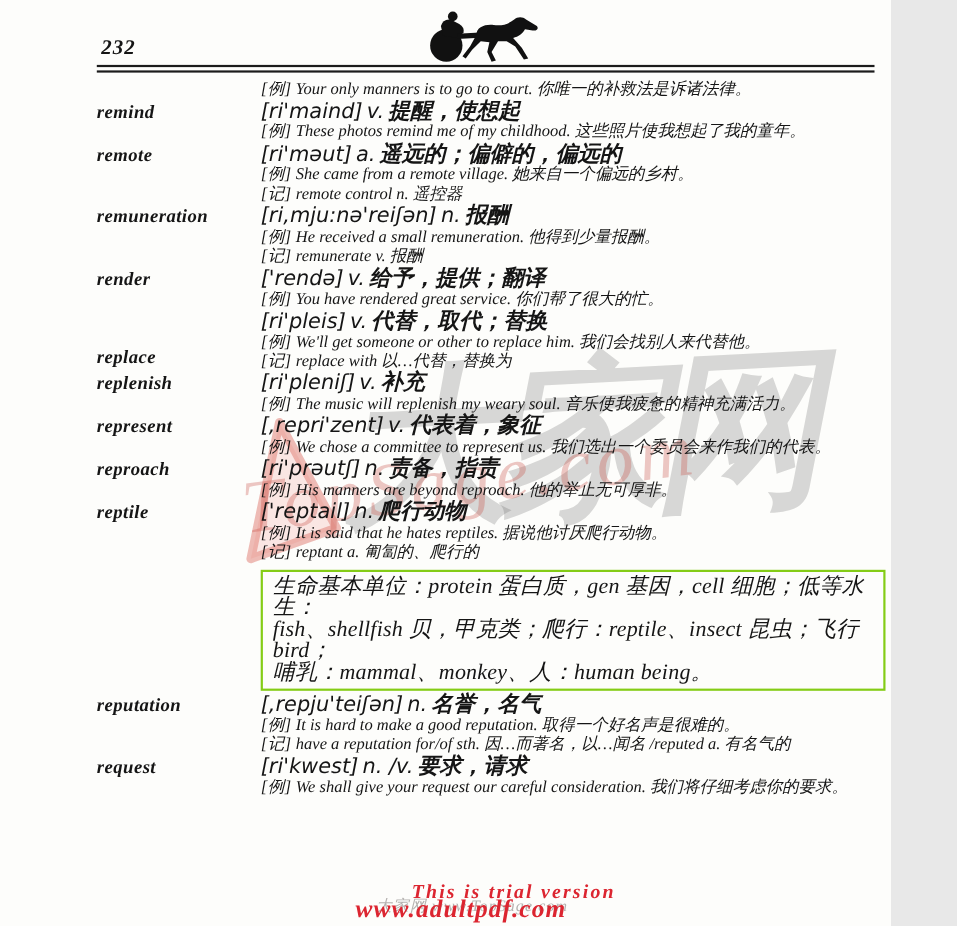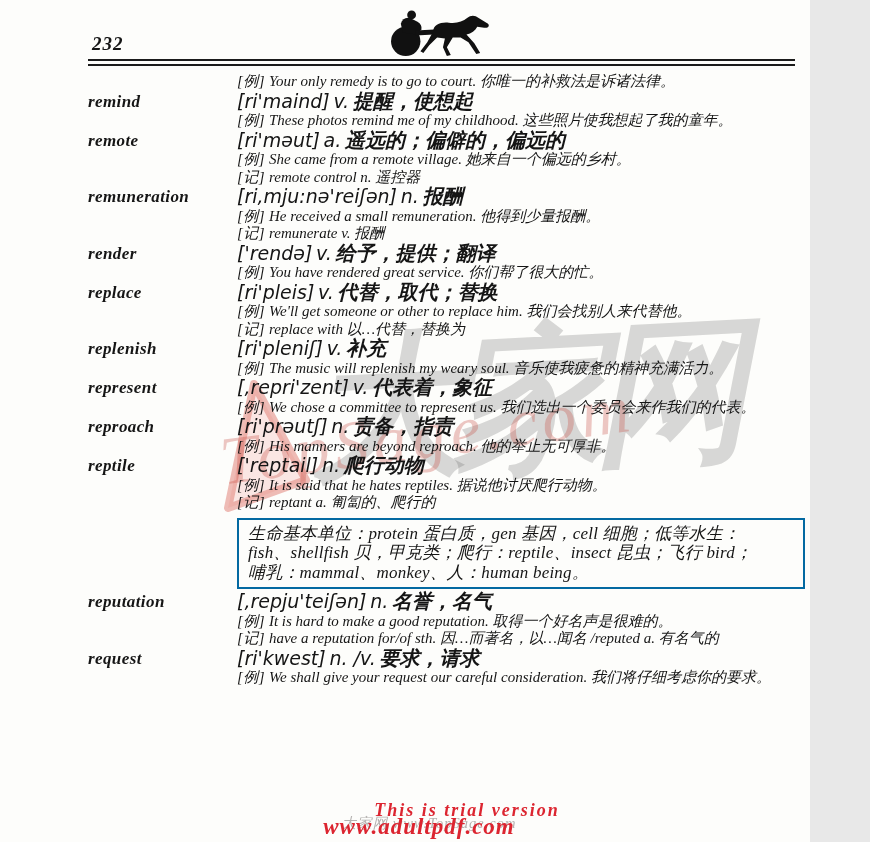--- a/index.html
+++ b/index.html
@@ -23,22 +23,22 @@
 
   .content{position:absolute;left:88px;top:71px;width:717px;font-size:15px;line-height:17.5px;}
   .entry{display:grid;grid-template-columns:149px 1fr;margin-top:2px;}
   .head{font-weight:bold;font-size:17px;letter-spacing:0.4px;}
   .line{margin:0;}
   .ph,.pos{font-family:"DejaVu Sans",sans-serif;font-size:19px;}
   .cn{font-weight:bold;font-size:20px;}
   .mk{letter-spacing:0.5px;}
 
   .info-box{box-sizing:border-box;margin:6px 0 4px 149px;width:568px;
-            border:2px solid #0369a1;padding:4px 9px 5px;
-            font-size:17px;line-height:19.5px;letter-spacing:0.2px;}
+            border:2px solid #84cc16;padding:4px 9px 5px;
+            font-size:20px;line-height:19.5px;letter-spacing:0.2px;}
 
   .wm-small{position:absolute;left:0;top:814px;width:870px;text-align:center;
             transform:translateX(-6px);color:#b5b2b0;font-size:14.5px;letter-spacing:1px;}
   .trial-1{position:absolute;left:0;top:800px;width:870px;text-align:center;
            color:#dc2530;font-weight:bold;font-size:18px;letter-spacing:2px;margin-left:32px;}
   .trial-2{position:absolute;left:0;top:814px;width:870px;text-align:center;
            transform:translateX(-16px);color:#dc2530;font-weight:bold;font-size:23px;letter-spacing:1px;}
 </style>
 </head>
 <body>
@@ -66,21 +66,21 @@
     <polygon points="14,132 40,8 92,104" fill="rgba(242,168,160,0.26)" stroke="rgba(224,122,112,0.50)" stroke-width="8" stroke-linejoin="round"></polygon>
   </svg>
   <div class="wm-cn">大家网</div>
   <div class="wm-en">TopSage.com</div>
 
   <main class="content">
     <div id="entries-top">
         <div class="entry">
           <span class="head" style="display: block;"></span>
           <div class="body">
-            <div class="line ex"><span class="mk">[例]</span> <span class="txt">Your only remedy is to go to court. 你唯一的补救法是诉诸法律。</span></div>
+            <div class="line ex"><span class="mk">[例]</span> <span class="txt">Your only manners is to go to court. 你唯一的补救法是诉诸法律。</span></div>
           </div>
         </div>
         <div class="entry">
           <span class="head" style="display: block;">remind</span>
           <div class="body">
             <div class="line def"><span class="ph">[ri'maind]</span> <span class="pos">v.</span> <span class="cn">提醒，使想起</span></div>
             <div class="line ex"><span class="mk">[例]</span> <span class="txt">These photos remind me of my childhood. 这些照片使我想起了我的童年。</span></div>
           </div>
         </div>
         <div class="entry">
@@ -100,21 +100,21 @@
           </div>
         </div>
         <div class="entry">
           <span class="head" style="display: block;">render</span>
           <div class="body">
             <div class="line def"><span class="ph">['rendə]</span> <span class="pos">v.</span> <span class="cn">给予，提供；翻译</span></div>
             <div class="line ex"><span class="mk">[例]</span> <span class="txt">You have rendered great service. 你们帮了很大的忙。</span></div>
           </div>
         </div>
         <div class="entry">
-          <span class="head" style="display: block;">replace</span>
+          <span class="head" style="display: block; margin-top: 32px;">replace</span>
           <div class="body">
             <div class="line def"><span class="ph">[ri'pleis]</span> <span class="pos">v.</span> <span class="cn">代替，取代；替换</span></div>
             <div class="line ex"><span class="mk">[例]</span> <span class="txt">We'll get someone or other to replace him. 我们会找别人来代替他。</span></div>
             <div class="line note"><span class="mk">[记]</span> <span class="txt">replace with 以…代替，替换为</span></div>
           </div>
         </div>
         <div class="entry">
           <span class="head" style="display: block;">replenish</span>
           <div class="body">
             <div class="line def"><span class="ph">[ri'pleniʃ]</span> <span class="pos">v.</span> <span class="cn">补充</span></div>

